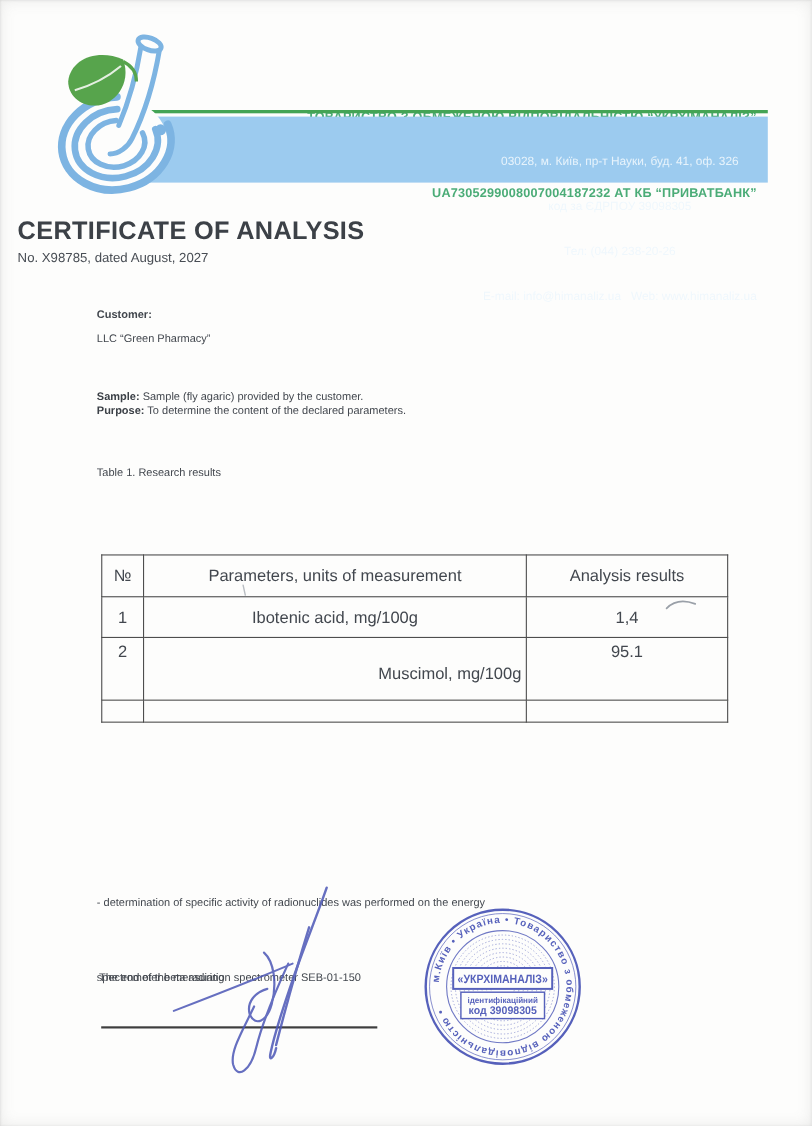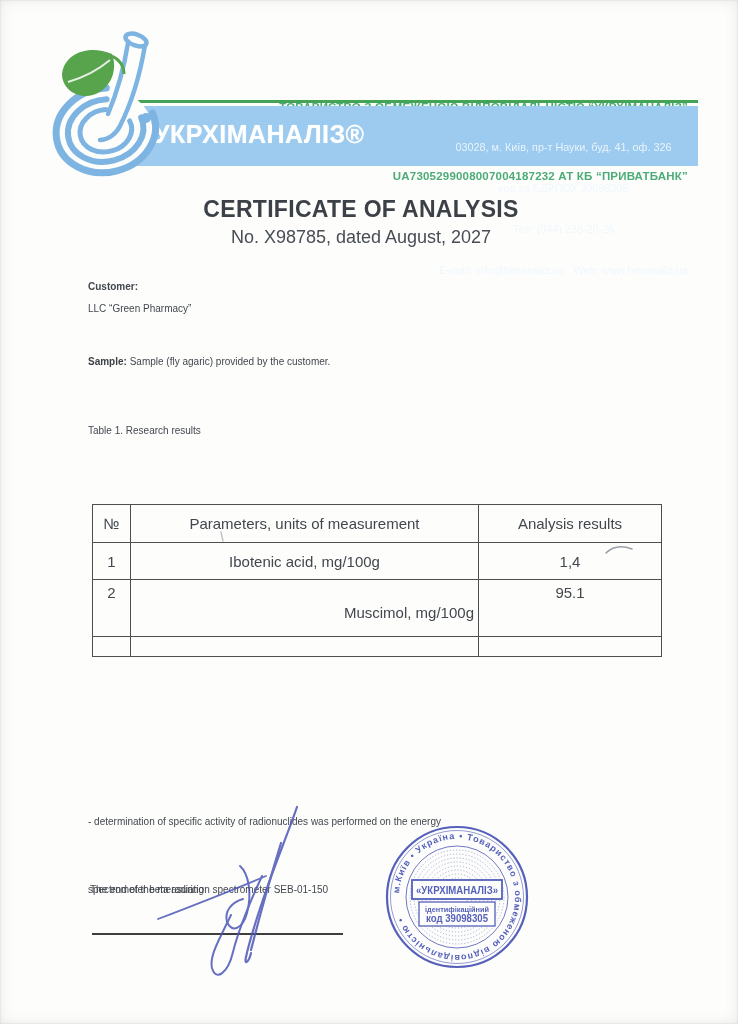--- a/index.html
+++ b/index.html
@@ -21,23 +21,23 @@
   .brand {
     position:absolute; left:37px; top:14px; font-size:25px; font-weight:bold;
     color:#ffffff; letter-spacing:.5px; text-shadow:0 0 1px rgba(255,255,255,.6);
   }
   .addr {
     position:absolute; right:10px; top:8px; text-align:center;
     font-size:10.8px; line-height:13.6px; color:#eef7fd; opacity:.92; white-space:pre;
   }
   .logo-box { position:absolute; left:40px; top:30px; width:185px; height:160px; z-index:3; }
   
-  .title-wrap { position:absolute; left:0; top:196px; width:722px; text-align:center; }
+  .title-wrap { position:absolute; left:16px; top:196px; width:722px; }
   .doc-title { font-size:23px; font-weight:bold; letter-spacing:.3px; color:#3c4147; }
-  .doc-subtitle { margin-top:4px; font-size:18px; color:#484d54; }
+  .doc-subtitle { margin-top:4px; font-size:12px; color:#484d54; }
   
   .tline { position:absolute; left:88px; font-size:10px; color:#42474e; white-space:pre-wrap;margin-top:7px; }
   .tline b { color:#3c4147; }
   
   .results-table {
     position:absolute; left:92px; top:504px; border-collapse:collapse;
     font-size:15px; color:#42474e;
   }
   .results-table td, .results-table th {
     border:1.6px solid #4e4e4e; text-align:center; font-weight:normal; padding:0 4px;
@@ -57,21 +57,20 @@
 
 <div class="page">
 
   <div class="company-lines">
     <div>ТОВАРИСТВО З ОБМЕЖЕНОЮ ВІДПОВІДАЛЬНІСТЮ “УКРХІМАНАЛІЗ”</div>
     <div>UA7305299008007004187232 АТ КБ “ПРИВАТБАНК”</div>
   </div>
 
   <div class="green-rule"></div>
   <div class="banner">
-    <div class="brand">УКРХІМАНАЛІЗ®</div>
     <div class="addr">
       <div>03028, м. Київ, пр-т Науки, буд. 41, оф. 326</div>
       <div>код за ЄДРПОУ 39098305</div>
       <div>Тел: (044) 238-20-26</div>
       <div>E-mail: info@himanaliz.ua   Web: www.himanaliz.ua</div>
     </div>
   </div>
 
   <div class="logo-box">
     <svg width="185" height="160" viewBox="0 0 185 160">
@@ -100,20 +99,21 @@
   </div>
 
   <div class="title-wrap">
     <div class="doc-title">CERTIFICATE OF ANALYSIS</div>
     <div class="doc-subtitle">No. X98785, dated August, 2027</div>
   </div>
 
   <div class="tline" style="top:274px; font-weight:bold;">Customer:</div>
   <div class="tline" style="top:296px;">LLC “Green Pharmacy”</div>
   <div class="tline" style="top:349px;"><b>Sample:</b><span> Sample (fly agaric) provided by the customer.</span></div>
+  <div class="tline" style="top:361px;"><b>Purpose:</b><span> To determine the content of the declared parameters.</span></div>
 
   <div class="tline" style="top:418px;">Table 1. Research results</div>
 
   <table class="results-table">
     <tbody>
         <tr class="hdr-row">
       <th class="col-no">№</th>
       <th class="col-param">Parameters, units of measurement</th>
       <th class="col-res">Analysis results</th>
     </tr>

